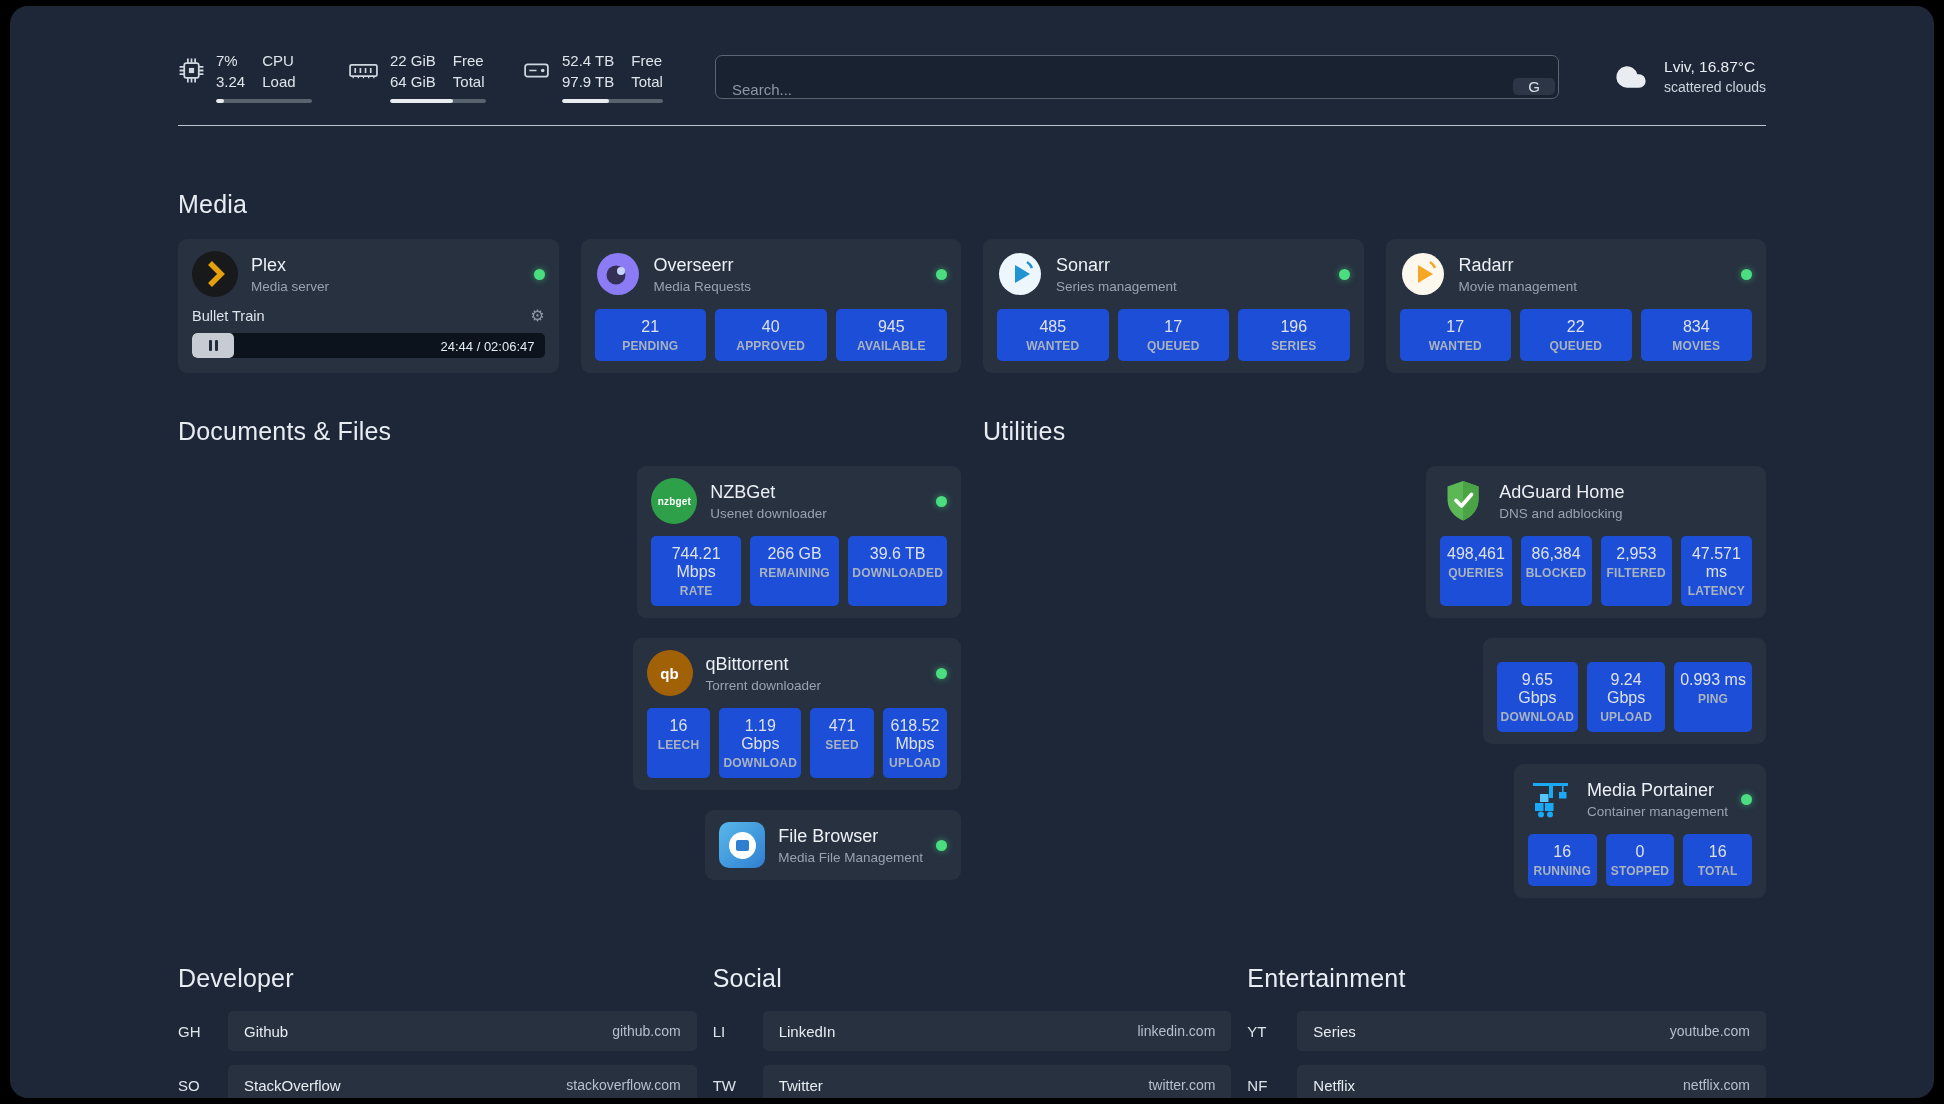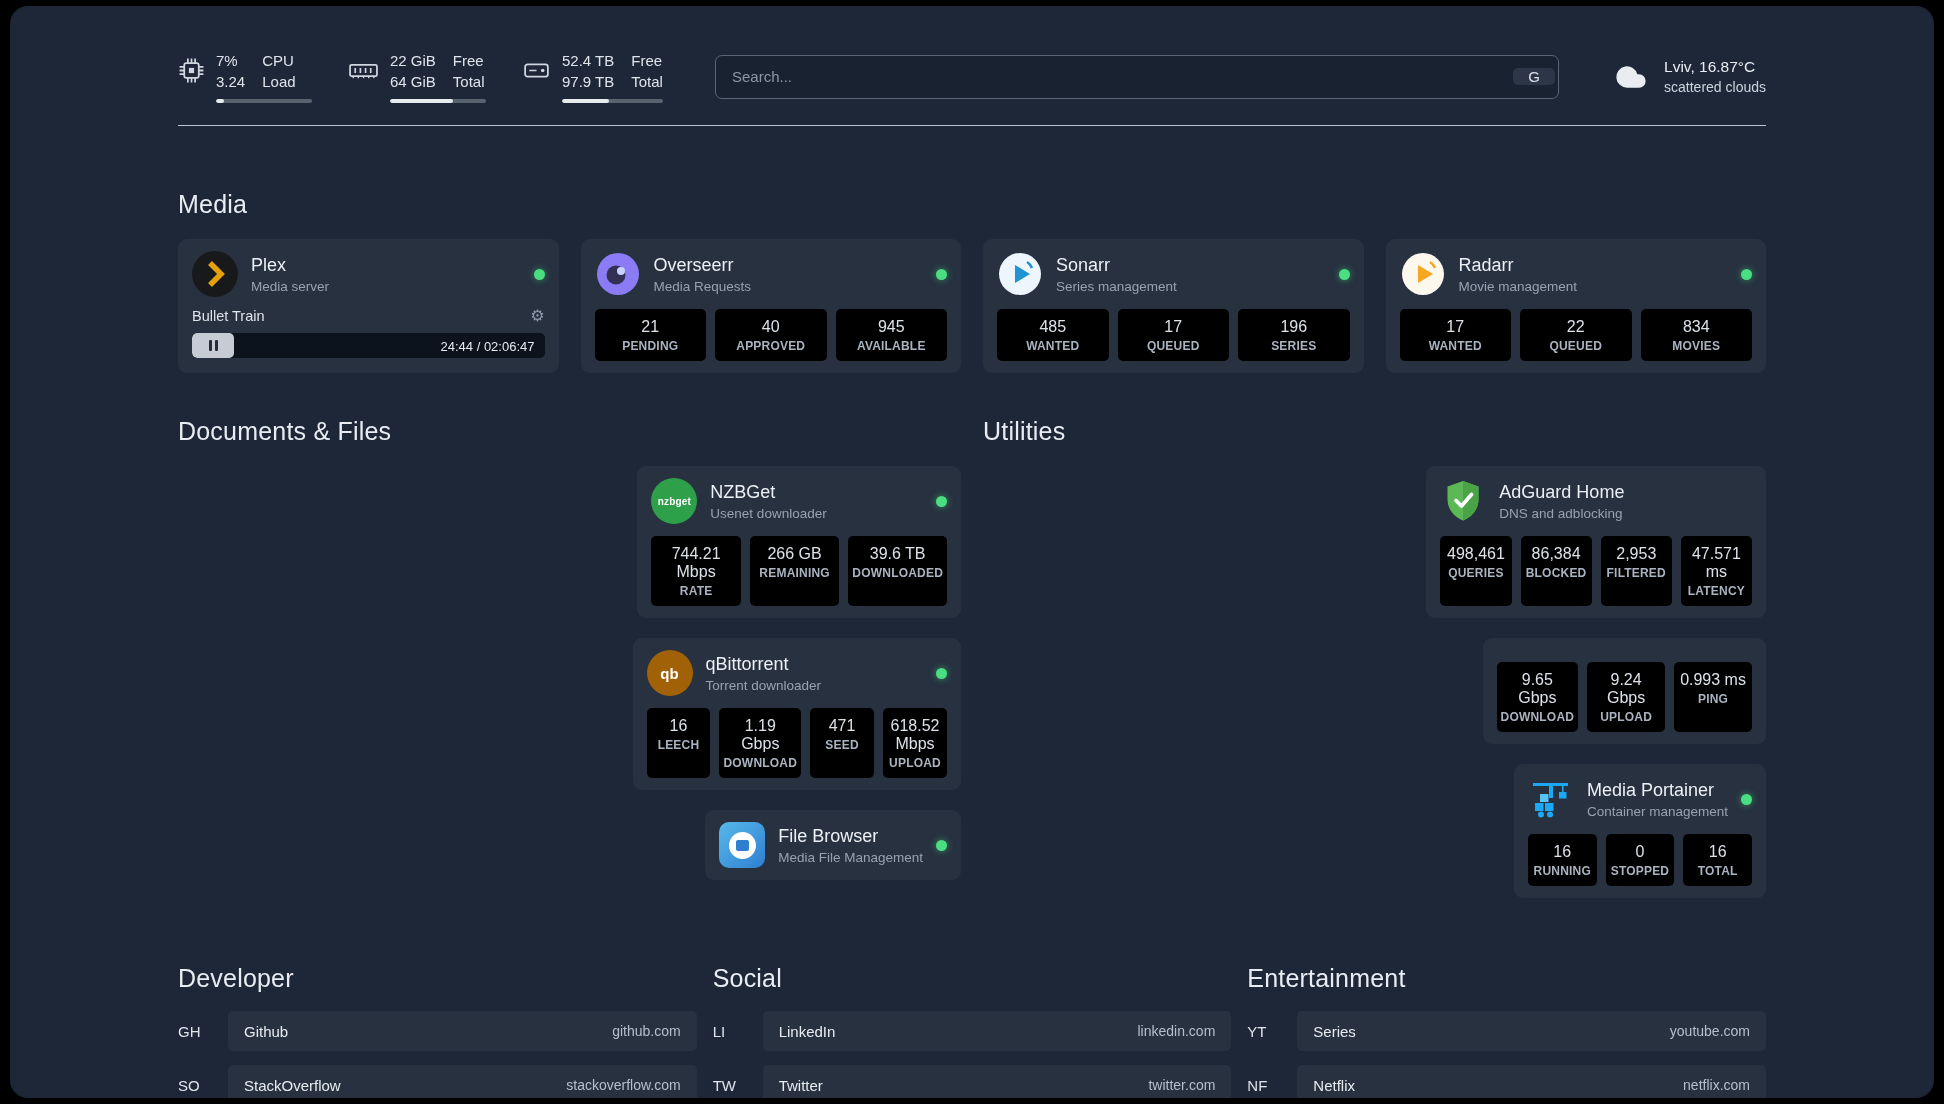--- a/index.html
+++ b/index.html
@@ -11,21 +11,21 @@
   
   .topbar{display:flex;align-items:center;margin-top:44px;}
   .tb-left{display:flex;gap:36px;align-items:flex-start;}
   .widget{display:flex;gap:11px;align-items:flex-start;}
   .tb-icon{margin-top:7px;display:flex;}
   .w-content{display:flex;flex-direction:column;}
   .w-rows{display:flex;gap:17px;}
   .w-col{display:flex;flex-direction:column;font-size:15px;color:#dfe4eb;line-height:1.4;}
   .w-bar{height:4px;background:#59626f;border-radius:2px;margin-top:7px;overflow:hidden;min-width:96px;}
   .w-fill{height:100%;background:#e8ebef;border-radius:2px;}
-  .search{flex:1;margin:0 52px;display:flex;align-items:center;height:42px;background:#192230;
+  .search{flex:1;margin:0 52px;display:flex;align-items:flex-end;height:42px;background:#192230;
     border:1px solid #5b6574;border-radius:7px;overflow:hidden;gap:24px;}
   .search input{flex:1;background:transparent;border:none;outline:none;color:#d4dae2;
     font-size:15px;padding:0 16px;font-family:inherit;}
   .search input::placeholder{color:#8d97a6;}
   .g-btn{width:42px;margin:3px;border-radius:5px;background:#2c3646;display:flex;align-items:center;
     justify-content:center;color:#dde2ea;font-size:15px;cursor:pointer;}
   .weather{display:flex;align-items:center;gap:13px;}
   .weather-loc{font-size:15.5px;color:#e9edf2;}
   .weather-cond{font-size:14px;color:#ccd4de;margin-top:3px;}
   .divider{border-top:1.5px solid rgba(217,224,233,0.85);margin-top:22px;}
@@ -35,21 +35,21 @@
   .section-media{margin-top:64px;}
   .grid4{display:grid;grid-template-columns:repeat(4,1fr);gap:22px;margin-top:20px;}
   .card{background:#273140;border-radius:9px;padding:12px 14px;cursor:pointer;}
   .card-header{display:flex;align-items:center;gap:13px;}
   .svc-icon{width:46px;height:46px;flex:0 0 auto;display:flex;align-items:center;justify-content:center;position:relative;}
   .svc-name{font-size:18px;font-weight:500;color:#edf0f5;}
   .svc-desc{font-size:13.5px;color:#98a2b0;margin-top:3px;}
   .status-dot{width:11px;height:11px;border-radius:50%;background:#4ade80;margin-left:auto;
     box-shadow:0 0 7px rgba(74,222,128,.55);flex:0 0 auto;}
   .tiles{display:flex;gap:9px;margin-top:12px;}
-  .tile{flex:1;background:#000000;border-radius:5px;text-align:center;padding:9px 4px 8px;}
+  .tile{flex:1;background:#1d4ed8;border-radius:5px;text-align:center;padding:9px 4px 8px;}
   .tile-value{font-size:16px;color:#dde2e9;}
   .tile-label{font-size:12px;font-weight:bold;color:#aab3c0;margin-top:3px;letter-spacing:0.2px;}
 
   
   .player-head{display:flex;justify-content:space-between;align-items:center;margin-top:9px;
     font-size:14.5px;color:#dfe4ea;}
   .gear{color:#8d97a6;font-size:16px;cursor:pointer;}
   .player-bar{position:relative;height:25px;background:#0d131d;border-radius:5px;margin-top:8px;overflow:hidden;}
   .player-fill{position:absolute;left:0;top:0;bottom:0;background:#c6cbd4;border-radius:5px;
     display:flex;align-items:center;justify-content:center;gap:3px;min-width:36px;}

